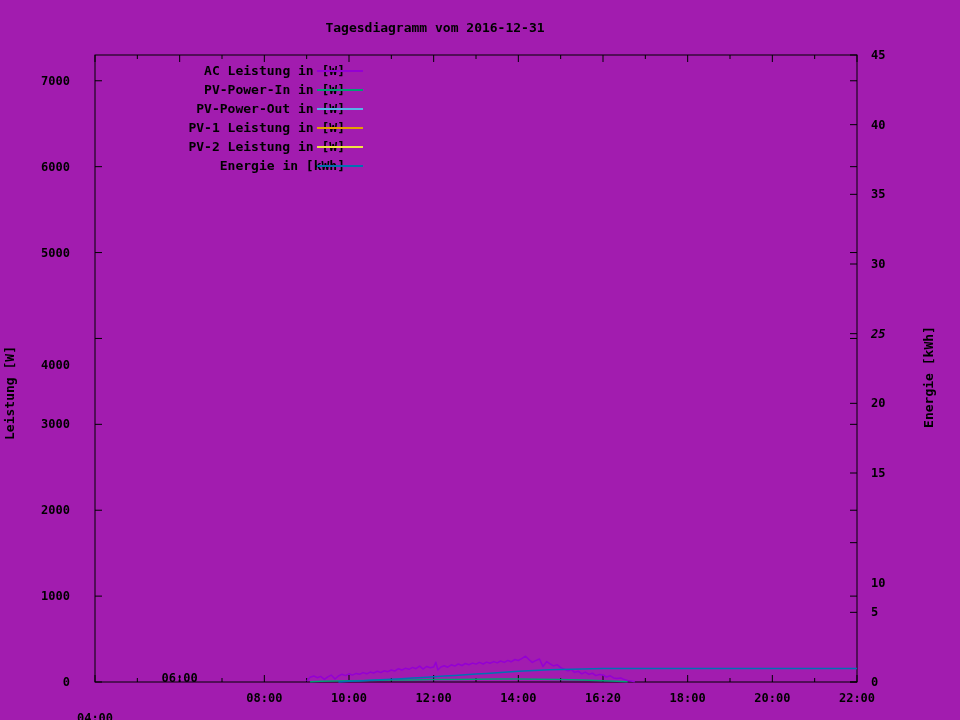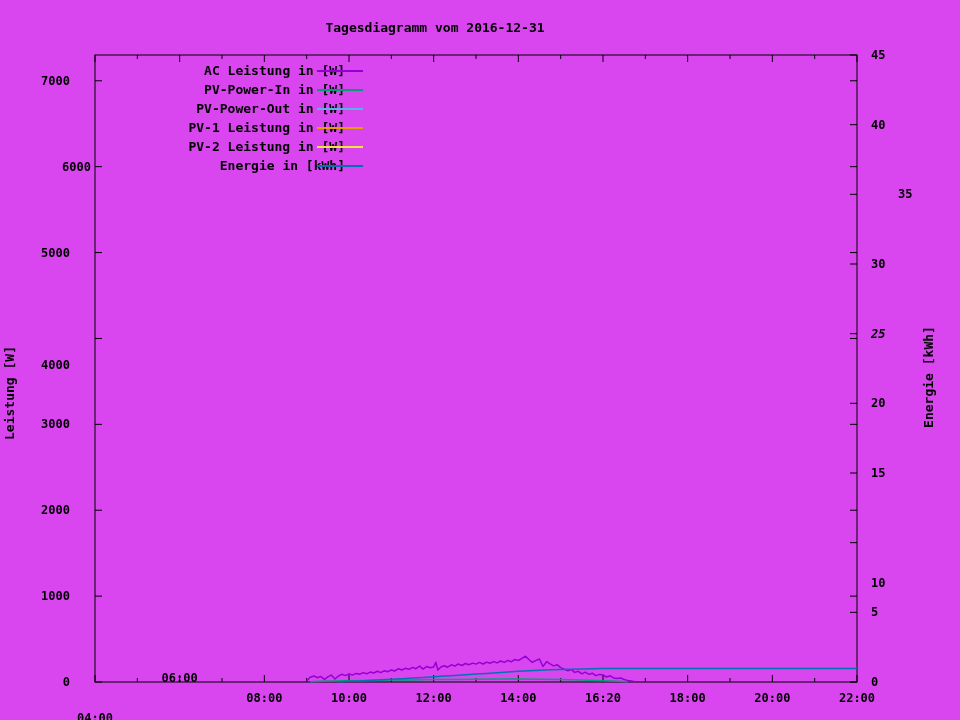--- a/index.html
+++ b/index.html
@@ -1,17 +1,17 @@
 <!DOCTYPE html>
 <html><head>
 <meta charset="utf-8">
 <style>
   html,body{margin:0;padding:0;background:#ffffff;}
   #stage{
-    position:relative;width:960px;height:720px;background:#d946ef;overflow:hidden;
+    position:relative;width:960px;height:720px;background:#a21caf;overflow:hidden;
     font-family:"DejaVu Sans Mono","Liberation Mono",monospace;font-weight:bold;color:#000;
   }
   .abs{position:absolute;}
   #chart-title{top:20px;left:435px;transform:translateX(-50%);font-size:13px;white-space:nowrap;}
   .ylab{font-size:13px;white-space:nowrap;}
   #ylabel-left{left:9px;top:393px;transform:translate(-50%,-50%) rotate(-90deg);transform-origin:center;}
   #ylabel-right{left:928px;top:377px;transform:translate(-50%,-50%) rotate(-90deg);transform-origin:center;}
   .ticklab{font-size:12px;line-height:16px;white-space:nowrap;}
   .ticklab.left{width:70px;text-align:right;}
   .ticklab.xlab{transform:translateX(-50%);}
@@ -129,30 +129,30 @@
     </div>
   </div>
 
   <div class="abs" id="axis-labels" style="left:0;top:0;">
       <div class="abs ticklab left" style="left: 0px; top: 674px;">0</div>
       <div class="abs ticklab left" style="left: 0px; top: 588.11px;">1000</div>
       <div class="abs ticklab left" style="left: 0px; top: 502.219px;">2000</div>
       <div class="abs ticklab left" style="left: 0px; top: 416.329px;">3000</div>
       <div class="abs ticklab left" style="left: 0px; top: 343px; margin-top: 14px;">4000</div>
       <div class="abs ticklab left" style="left: 0px; top: 244.548px;">5000</div>
-      <div class="abs ticklab left" style="left: 0px; top: 158.658px; padding-left: 21px;">6000</div>
+      <div class="abs ticklab left" style="left: 0px; top: 158.658px;">6000</div>
       <div class="abs ticklab left" style="left: 0px; top: 72.7671px;">7000</div>
       <div class="abs ticklab " style="left: 871px; top: 674px;">0</div>
       <div class="abs ticklab " style="left: 871px; top: 604.333px;">5</div>
       <div class="abs ticklab " style="left: 871px; top: 534.667px; margin-top: 40px;">10</div>
       <div class="abs ticklab " style="left: 871px; top: 465px;">15</div>
       <div class="abs ticklab " style="left: 871px; top: 395.333px;">20</div>
       <div class="abs ticklab " style="left: 871px; top: 325.667px; font-style: italic;">25</div>
       <div class="abs ticklab " style="left: 871px; top: 256px;">30</div>
-      <div class="abs ticklab " style="left: 871px; top: 186.333px; margin-left: 27px;">35</div>
+      <div class="abs ticklab " style="left: 871px; top: 186.333px;">35</div>
       <div class="abs ticklab " style="left: 871px; top: 116.667px;">40</div>
       <div class="abs ticklab " style="left: 871px; top: 47px;">45</div>
       <div class="abs ticklab xlab" style="left: 95px; top: 690px; margin-top: 20px;">04:00</div>
       <div class="abs ticklab xlab" style="left: 179.667px; top: 670px;">06:00</div>
       <div class="abs ticklab xlab" style="left: 264.333px; top: 690px;">08:00</div>
       <div class="abs ticklab xlab" style="left: 349px; top: 690px;">10:00</div>
       <div class="abs ticklab xlab" style="left: 433.667px; top: 690px;">12:00</div>
       <div class="abs ticklab xlab" style="left: 518.333px; top: 690px;">14:00</div>
       <div class="abs ticklab xlab" style="left: 603px; top: 690px;">16:20</div>
       <div class="abs ticklab xlab" style="left: 687.667px; top: 690px;">18:00</div>

